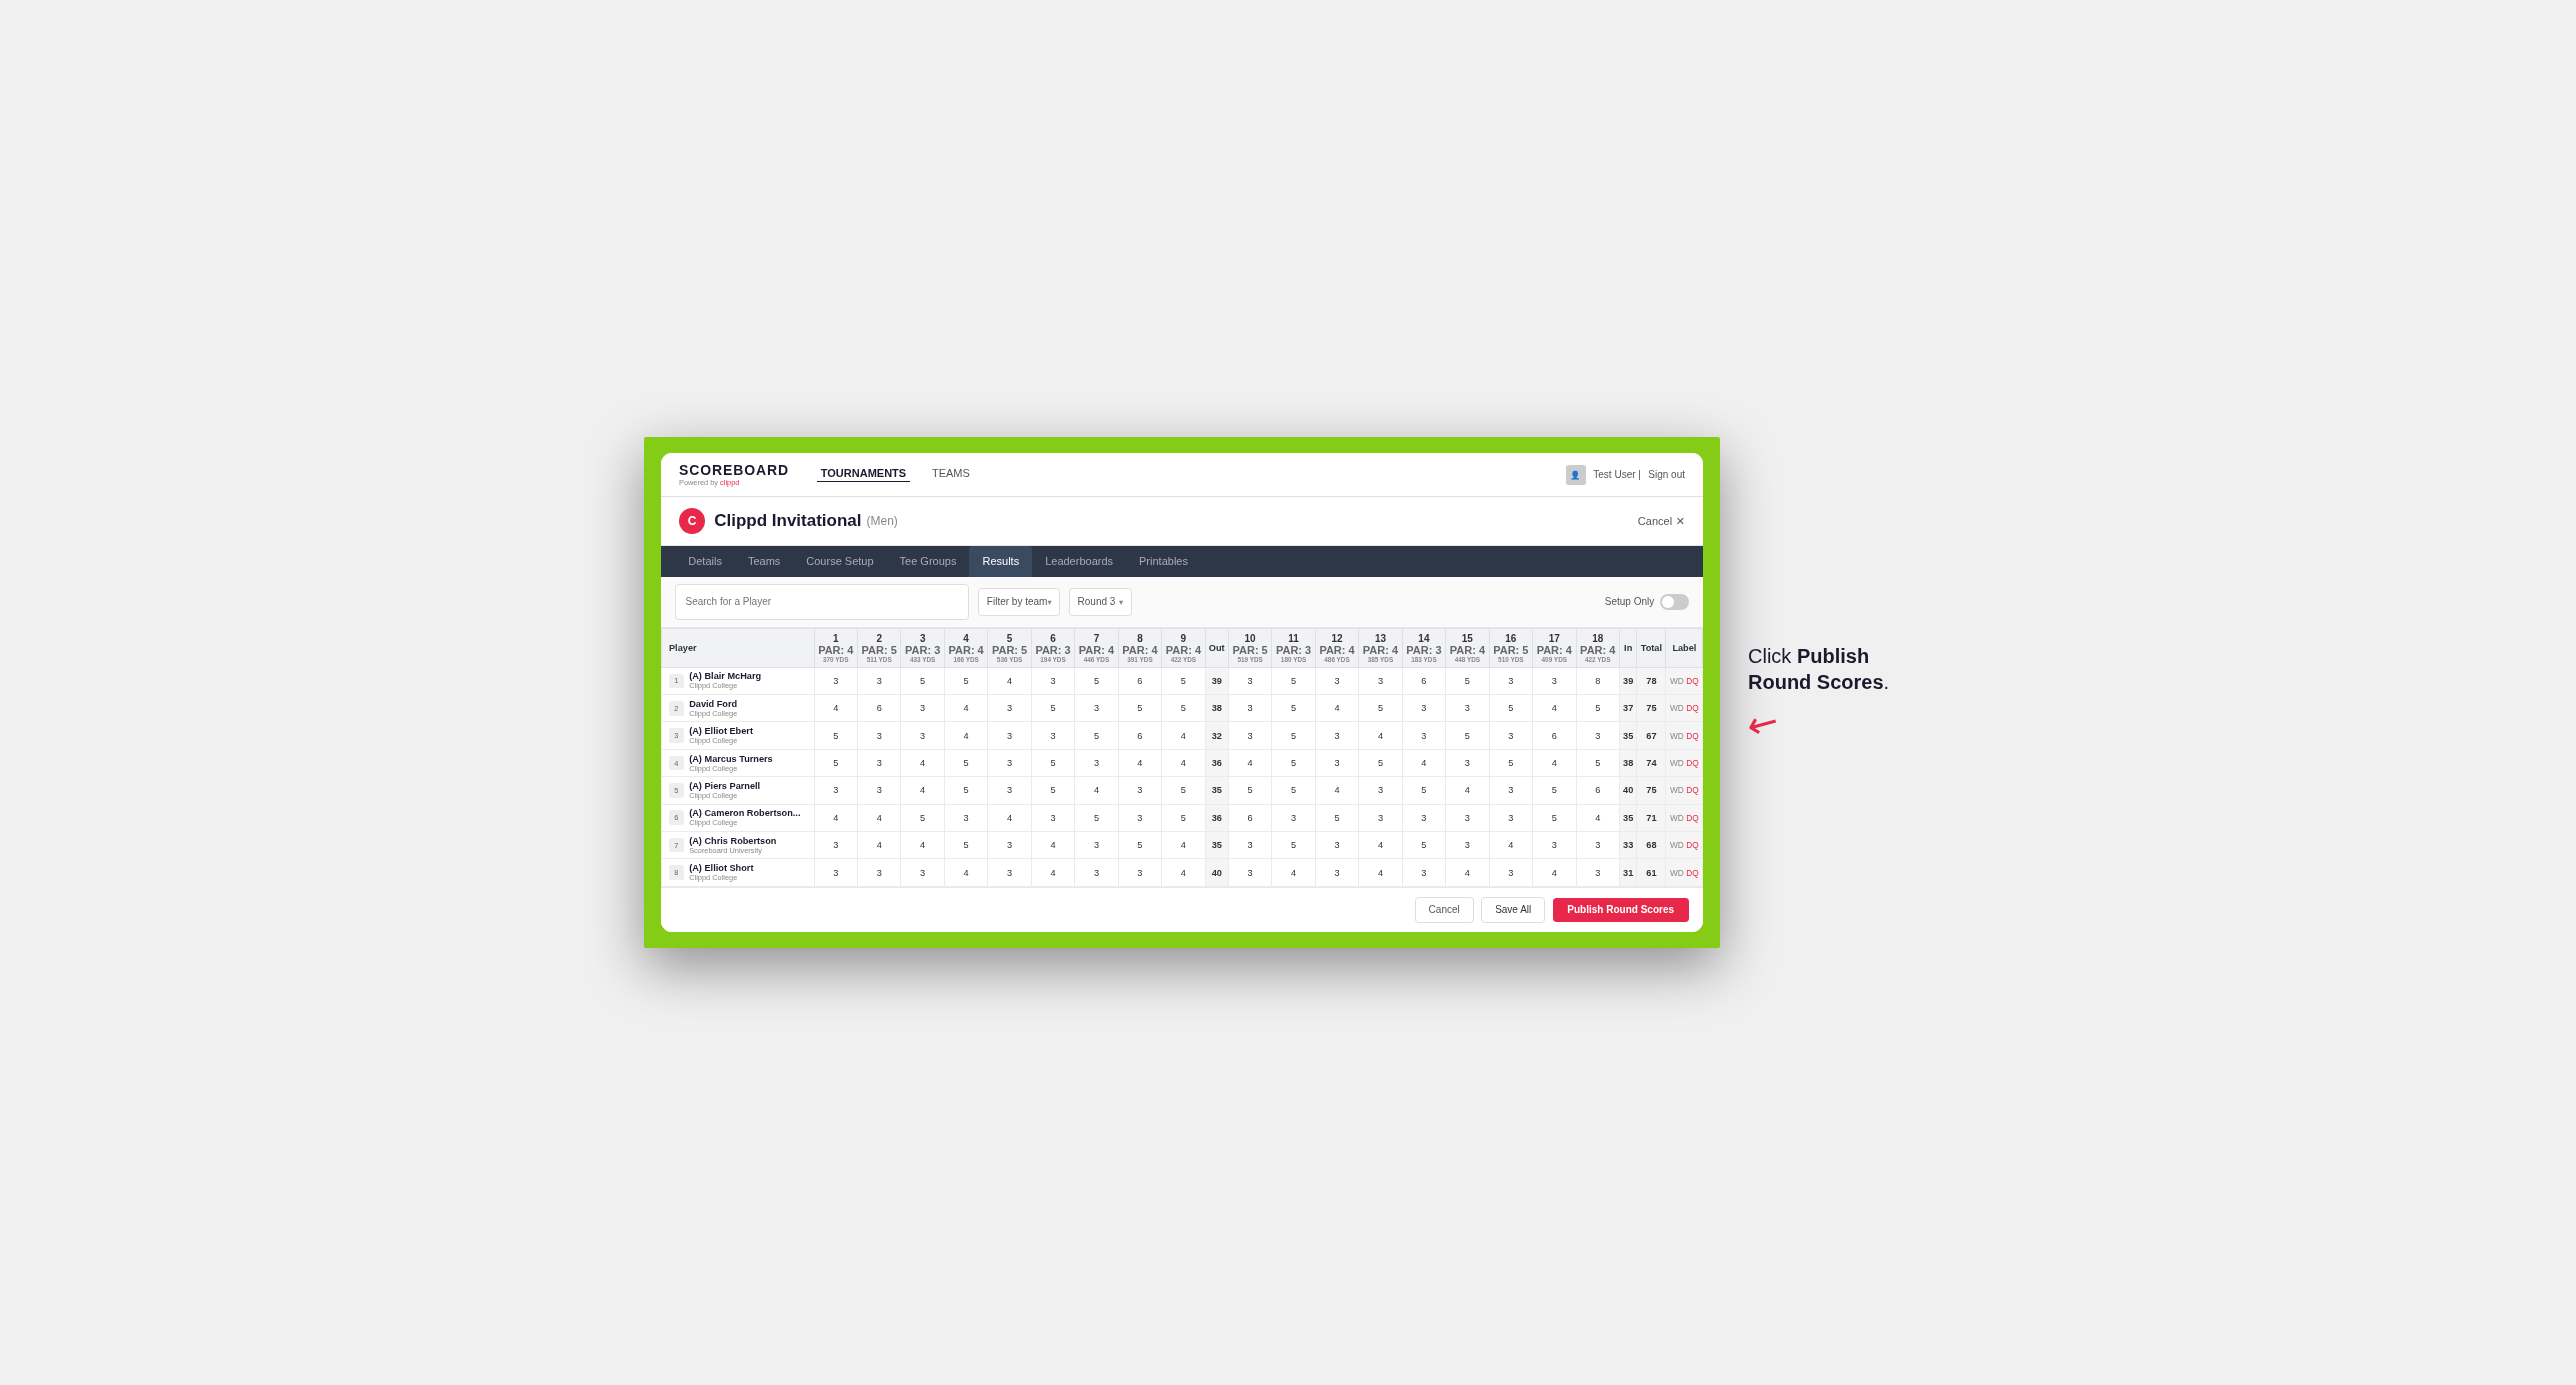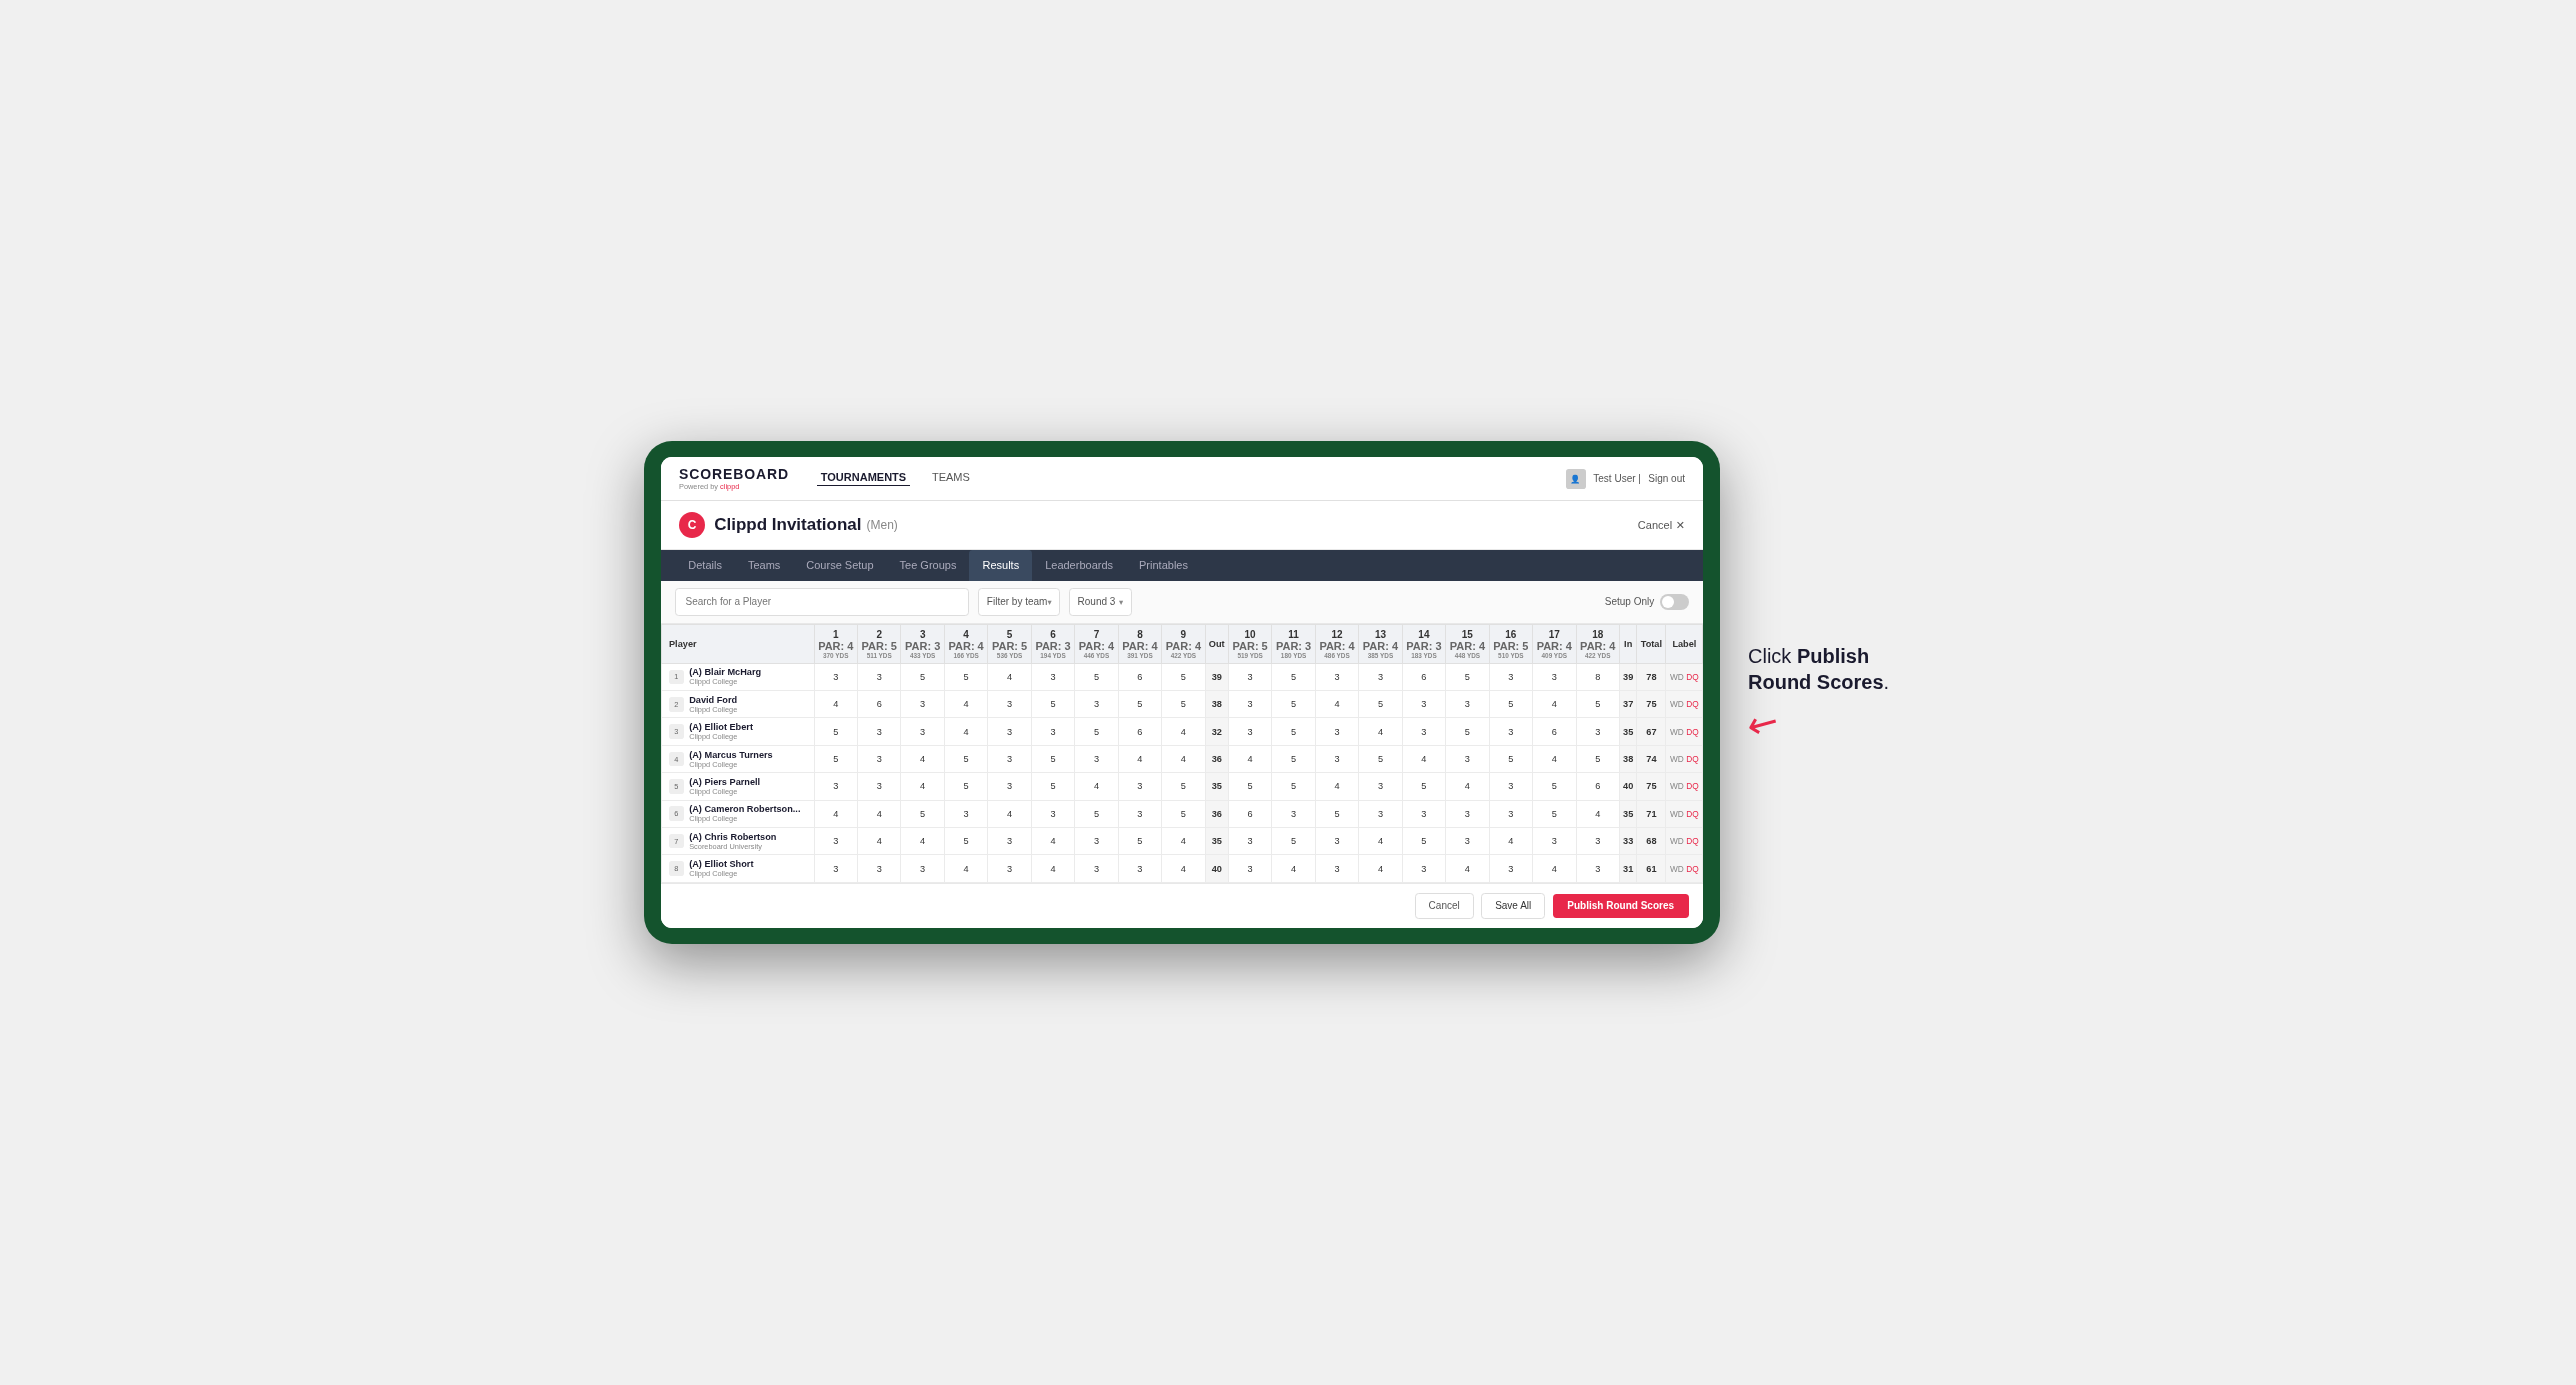--- a/index.html
+++ b/index.html
@@ -15,22 +15,22 @@
 
     .page-wrapper {
       display: flex;
       align-items: center;
       gap: 28px;
       width: 100%;
       max-width: 1288px;
     }
 
     .tablet-frame {
-      background: #14532d;
-      border-radius: 28px;
+      background: #84cc16;
+      border-radius: 2px;
       padding: 16.6px;
       box-shadow: 0 18.4px 55px rgba(0,0,0,0.4);
       flex: 1;
     }
 
     .tablet-screen {
       background: #fff;
       border-radius: 11px;
       overflow: hidden;
     }
@@ -179,21 +179,21 @@
       align-items: center;
       padding: 7.4px 14.7px;
       gap: 9.2px;
       border-bottom: 0.9px solid #e8e8e8;
       background: #fafafa;
     }
 
     .search-input {
       flex: 1;
       max-width: 294px;
-      height: 28px;
+      height: 36px;
       border: 0.9px solid #ddd;
       border-radius: 3.7px;
       padding: 0 9.2px;
       font-size: 10px;
       color: #666;
       background: #fff;
     }
 
     .filter-select {
       height: 28px;

